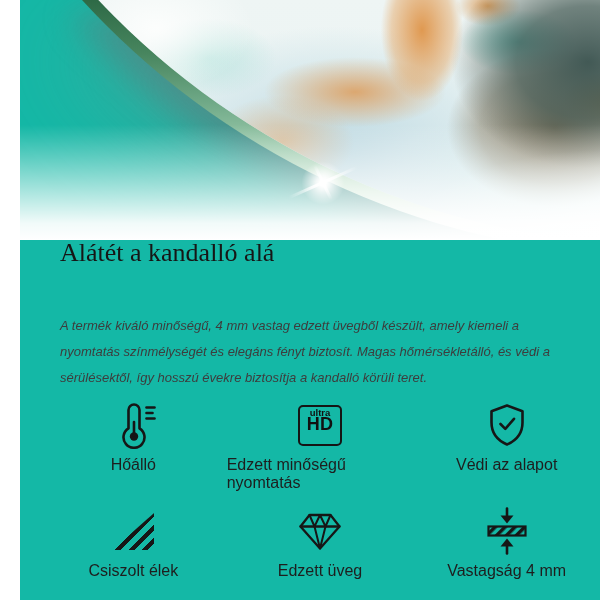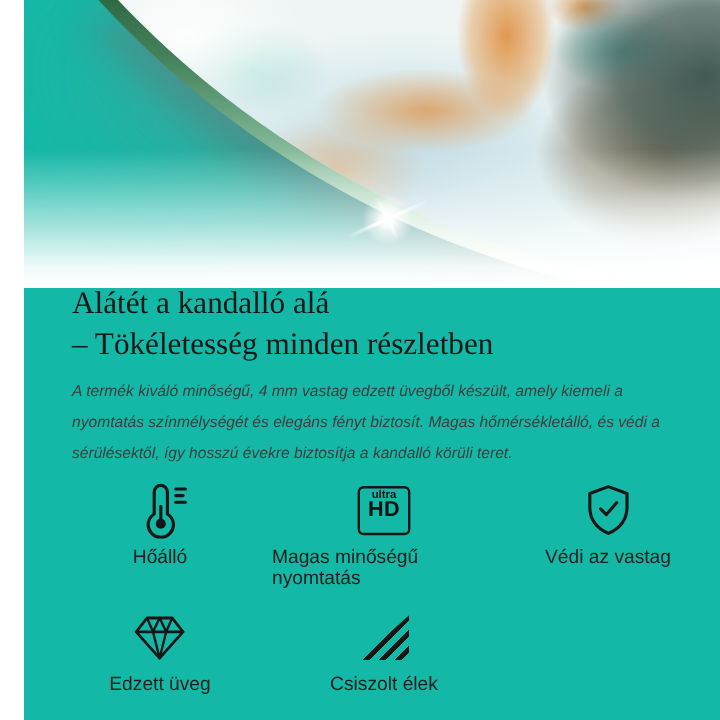--- a/index.html
+++ b/index.html
@@ -79,21 +79,20 @@
     <div class="disc-wrap">
       <div class="glass-rim"></div>
       <div class="marble-art"></div>
     </div>
     <div class="sparkle"></div>
     <div class="hero-fade"></div>
   </div>
 
   <h1 class="title" style="margin:0;">
     <div>Alátét a kandalló alá</div>
-    <div>– Tökéletesség minden részletben</div>
   </h1>
 
   <p class="desc" style="margin:0;font-style:italic;">A termék kiváló minőségű, 4 mm vastag edzett üvegből készült, amely kiemeli a nyomtatás színmélységét és elegáns fényt biztosít. Magas hőmérsékletálló, és védi a sérülésektől, így hosszú évekre biztosítja a kandalló körüli teret.</p>
 
   <div class="features">
 
     <div class="feature">
       <div class="icon-box">
         <svg width="48" height="48" viewBox="0 0 48 48">
           <path class="ink" d="M19.5 9 a5.5 5.5 0 0 1 11 0 v18.3 a10.5 10.5 0 1 1 -11 0 z"></path>
@@ -107,47 +106,64 @@
       <div class="feature-label">Hőálló</div>
     </div>
 
     <div class="feature">
       <div class="icon-box">
         <div class="uhd">
           <span class="u">ultra</span>
           <span class="hd">HD</span>
         </div>
       </div>
-      <div class="feature-label">Magas minőségű nyomtatás</div>
+      <div class="feature-label">Edzett minőségű nyomtatás</div>
     </div>
 
     <div class="feature">
       <div class="icon-box">
         <svg width="48" height="48" viewBox="0 0 48 48">
           <path class="ink" d="M24 4.5 L39.5 10.2 V21.5 C39.5 32.5 33 39.6 24 43.5 C15 39.6 8.5 32.5 8.5 21.5 V10.2 Z"></path>
           <polyline class="ink" points="17.5,23 22.3,27.8 31,17.8"></polyline>
         </svg>
       </div>
-      <div class="feature-label">Védi az vastag</div>
+      <div class="feature-label">Védi az alapot</div>
+    </div>
+
+    <div class="feature">
+      <div class="icon-box">
+        <div class="stripes"></div>
+      </div>
+      <div class="feature-label">Csiszolt élek</div>
     </div>
 
     <div class="feature">
       <div class="icon-box">
         <svg width="48" height="46" viewBox="0 0 48 46">
           <path class="ink" style="stroke-width:2.3" d="M13.5 7 H34.5 L43.5 18.5 L24 40.5 L4.5 18.5 Z"></path>
           <path class="ink" style="stroke-width:2.3" d="M4.5 18.5 H43.5"></path>
           <path class="ink" style="stroke-width:2" d="M13.5 7 L18.5 18.5 L24 7 L29.5 18.5 L34.5 7"></path>
           <path class="ink" style="stroke-width:2" d="M18.5 18.5 L24 40.5 L29.5 18.5"></path>
         </svg>
       </div>
       <div class="feature-label">Edzett üveg</div>
     </div>
 
     <div class="feature">
       <div class="icon-box">
-        <div class="stripes"></div>
+        <svg width="48" height="48" viewBox="0 0 48 48">
+          <defs>
+            <pattern id="hatch" width="7" height="7" patternUnits="userSpaceOnUse" patternTransform="rotate(45)">
+              <rect width="3.5" height="7" fill="#161616"></rect>
+            </pattern>
+          </defs>
+          <line class="ink" x1="24" y1="1.5" x2="24" y2="9"></line>
+          <polygon class="ink-fill" points="17.5,8.5 30.5,8.5 24,16.5"></polygon>
+          <rect x="5.5" y="19.5" width="37" height="9" fill="url(#hatch)" stroke="#161616" stroke-width="2.2"></rect>
+          <polygon class="ink-fill" points="17.5,39.5 30.5,39.5 24,31.5"></polygon>
+          <line class="ink" x1="24" y1="39.5" x2="24" y2="46.5"></line>
+        </svg>
       </div>
-      <div class="feature-label">Csiszolt élek</div>
+      <div class="feature-label">Vastagság 4 mm</div>
     </div>
-
 
   </div>
 </div>
 
 </body></html>

